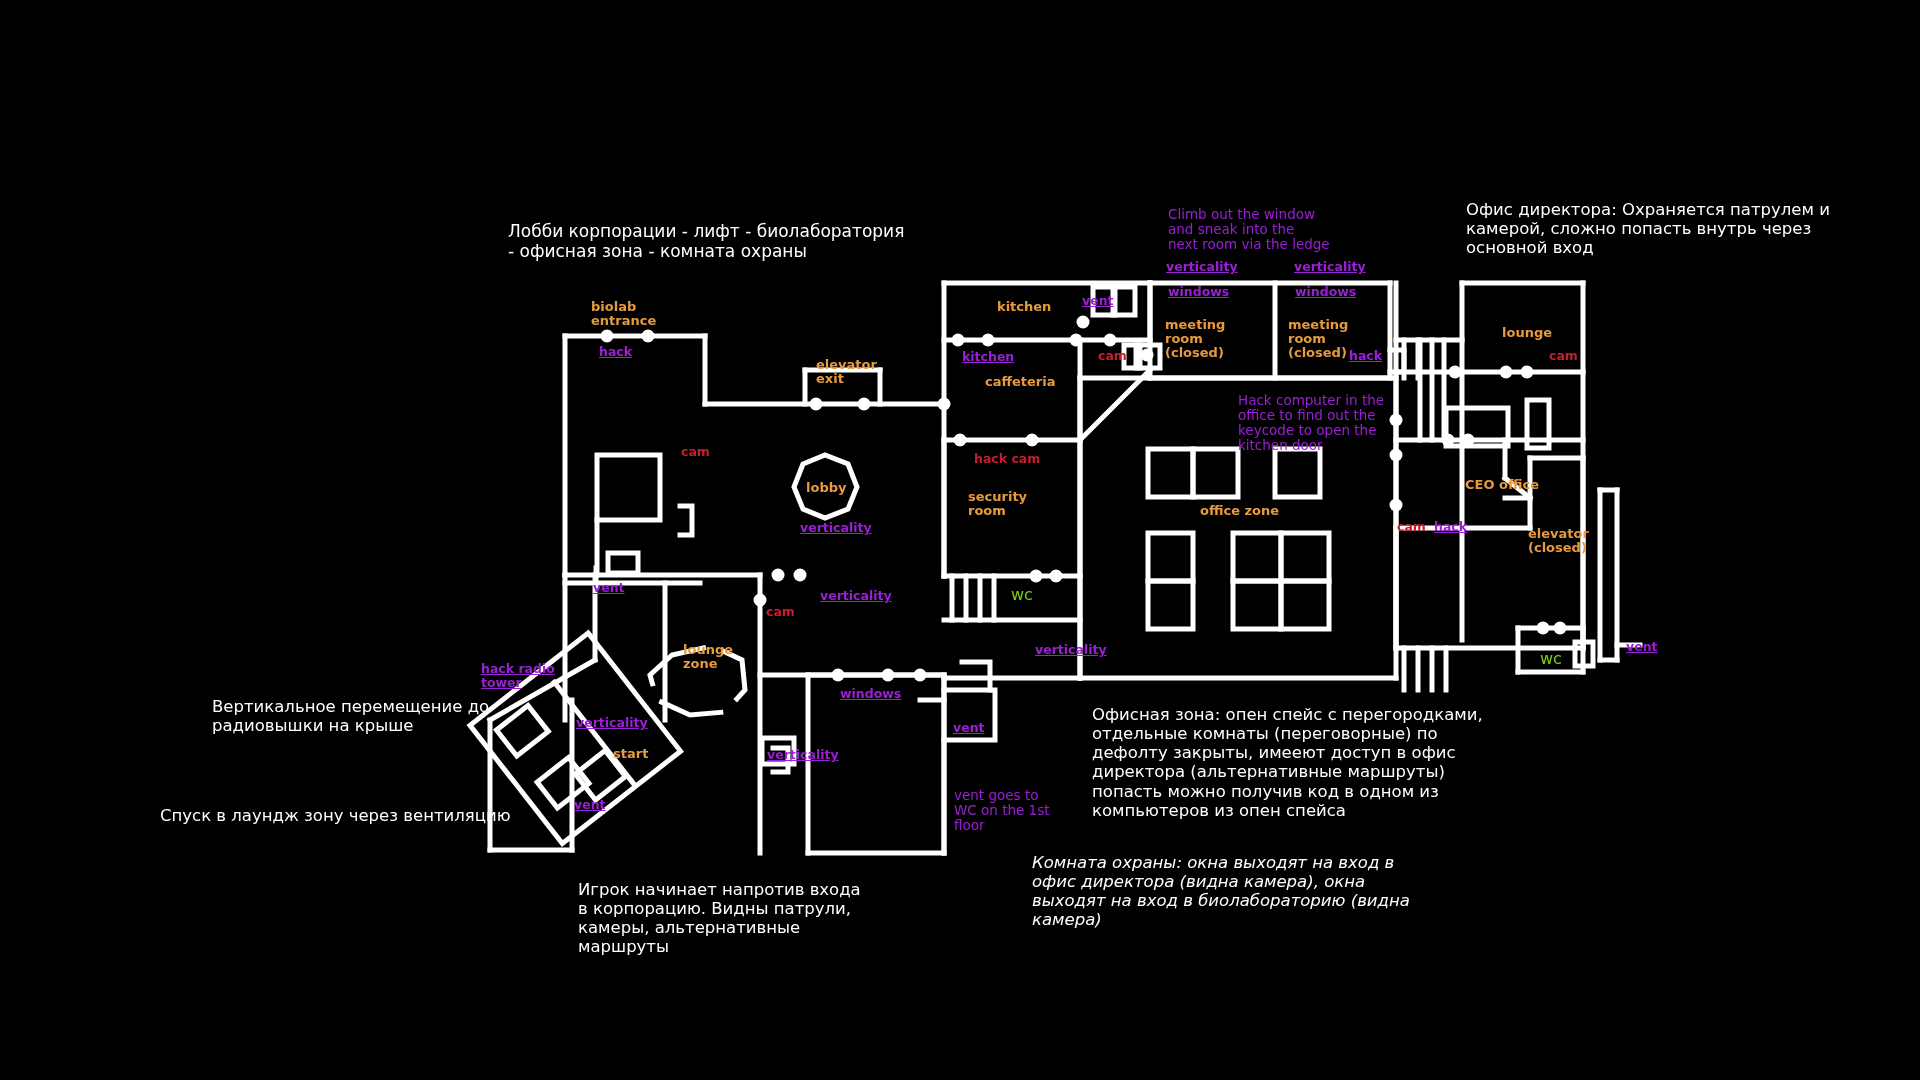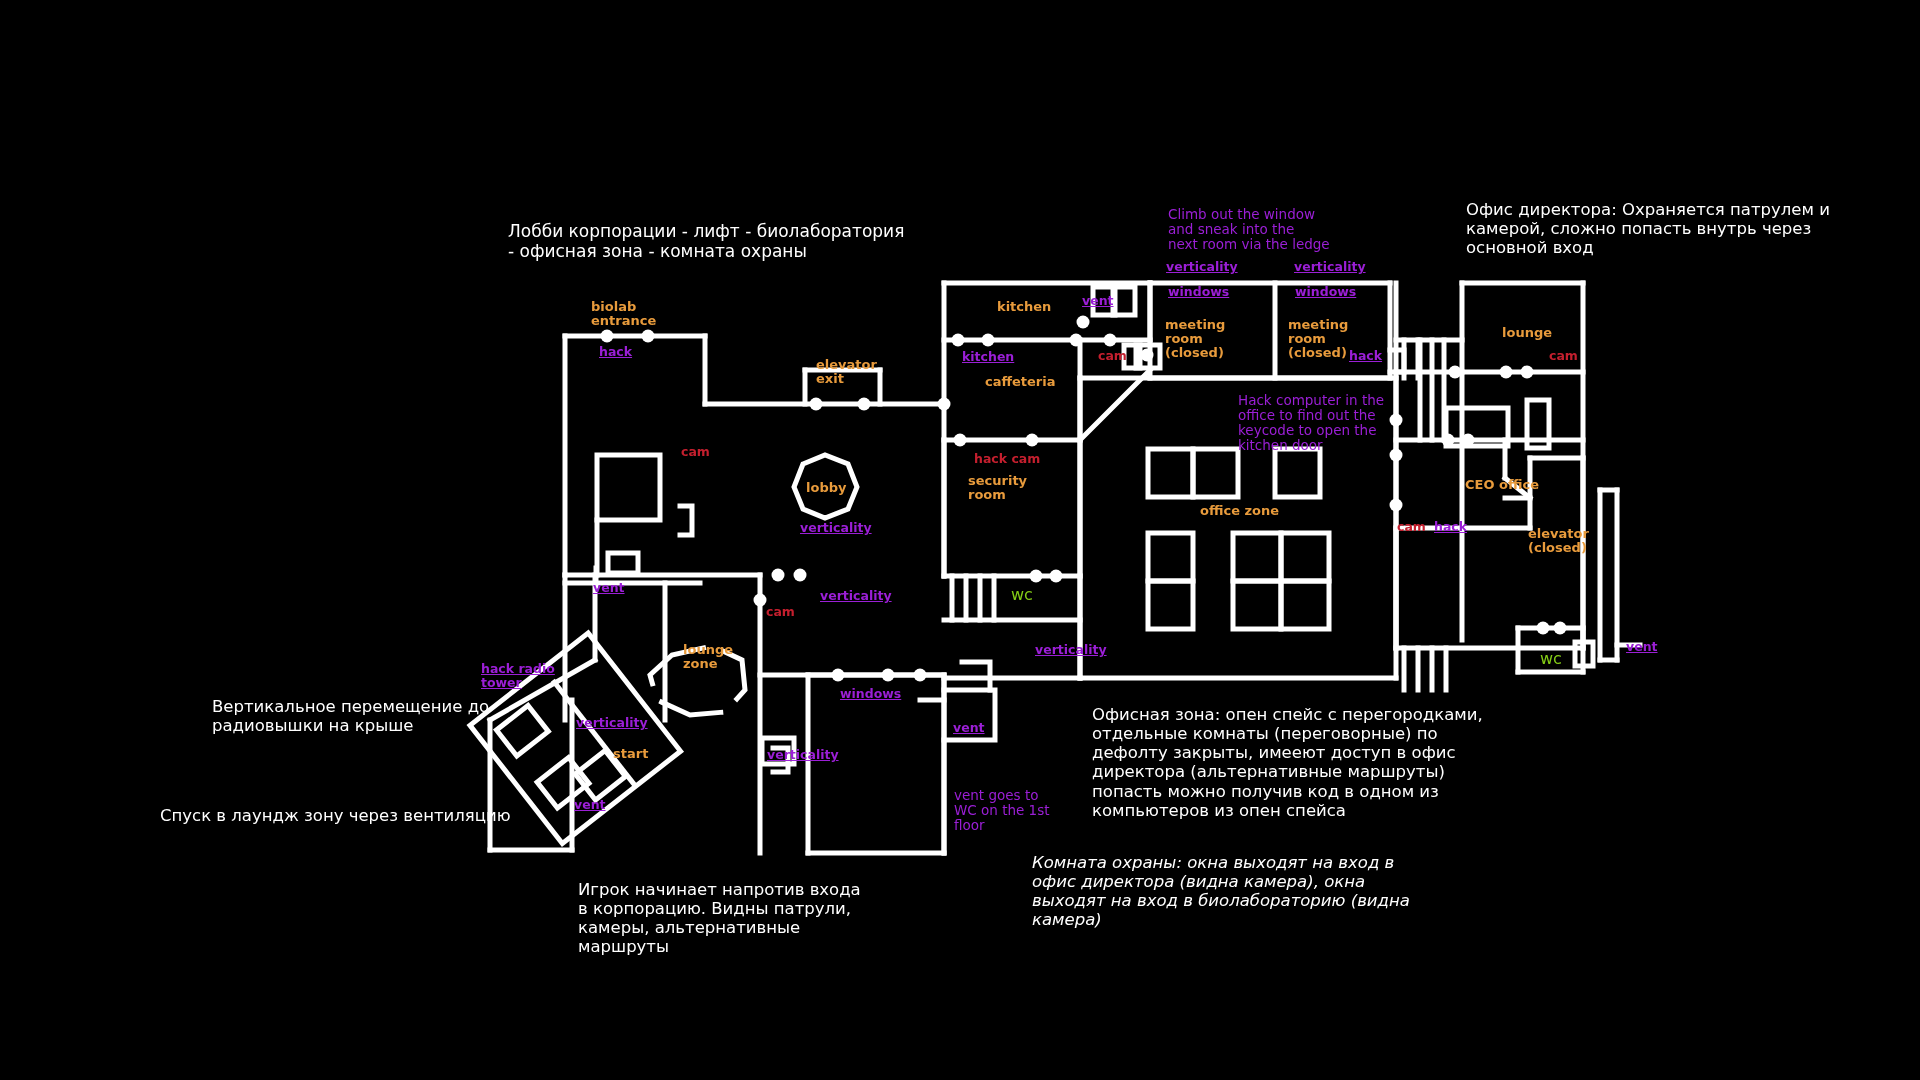--- a/index.html
+++ b/index.html
@@ -244,21 +244,21 @@
 WC on the 1st
 floor</div>
 
   <div class="lbl room" style="left:591px;top:300px;">biolab
 entrance</div>
   <div class="lbl room" style="left:816px;top:358px;">elevator
 exit</div>
   <div class="lbl room" style="left:806px;top:481px;">lobby</div>
   <div class="lbl room" style="left:997px;top:300px;">kitchen</div>
   <div class="lbl room" style="left:985px;top:375px;">caffeteria</div>
-  <div class="lbl room" style="left:968px;top:474px;">security
+  <div class="lbl room" style="left:968px;top:490px;">security
 room</div>
   <div class="lbl room" style="left:1165px;top:318px;">meeting
 room
 (closed)</div>
   <div class="lbl room" style="left:1288px;top:318px;">meeting
 room
 (closed)</div>
   <div class="lbl room" style="left:1200px;top:504px;">office zone</div>
   <div class="lbl room" style="left:1502px;top:326px;">lounge</div>
   <div class="lbl room" style="left:1465px;top:478px;">CEO office</div>

